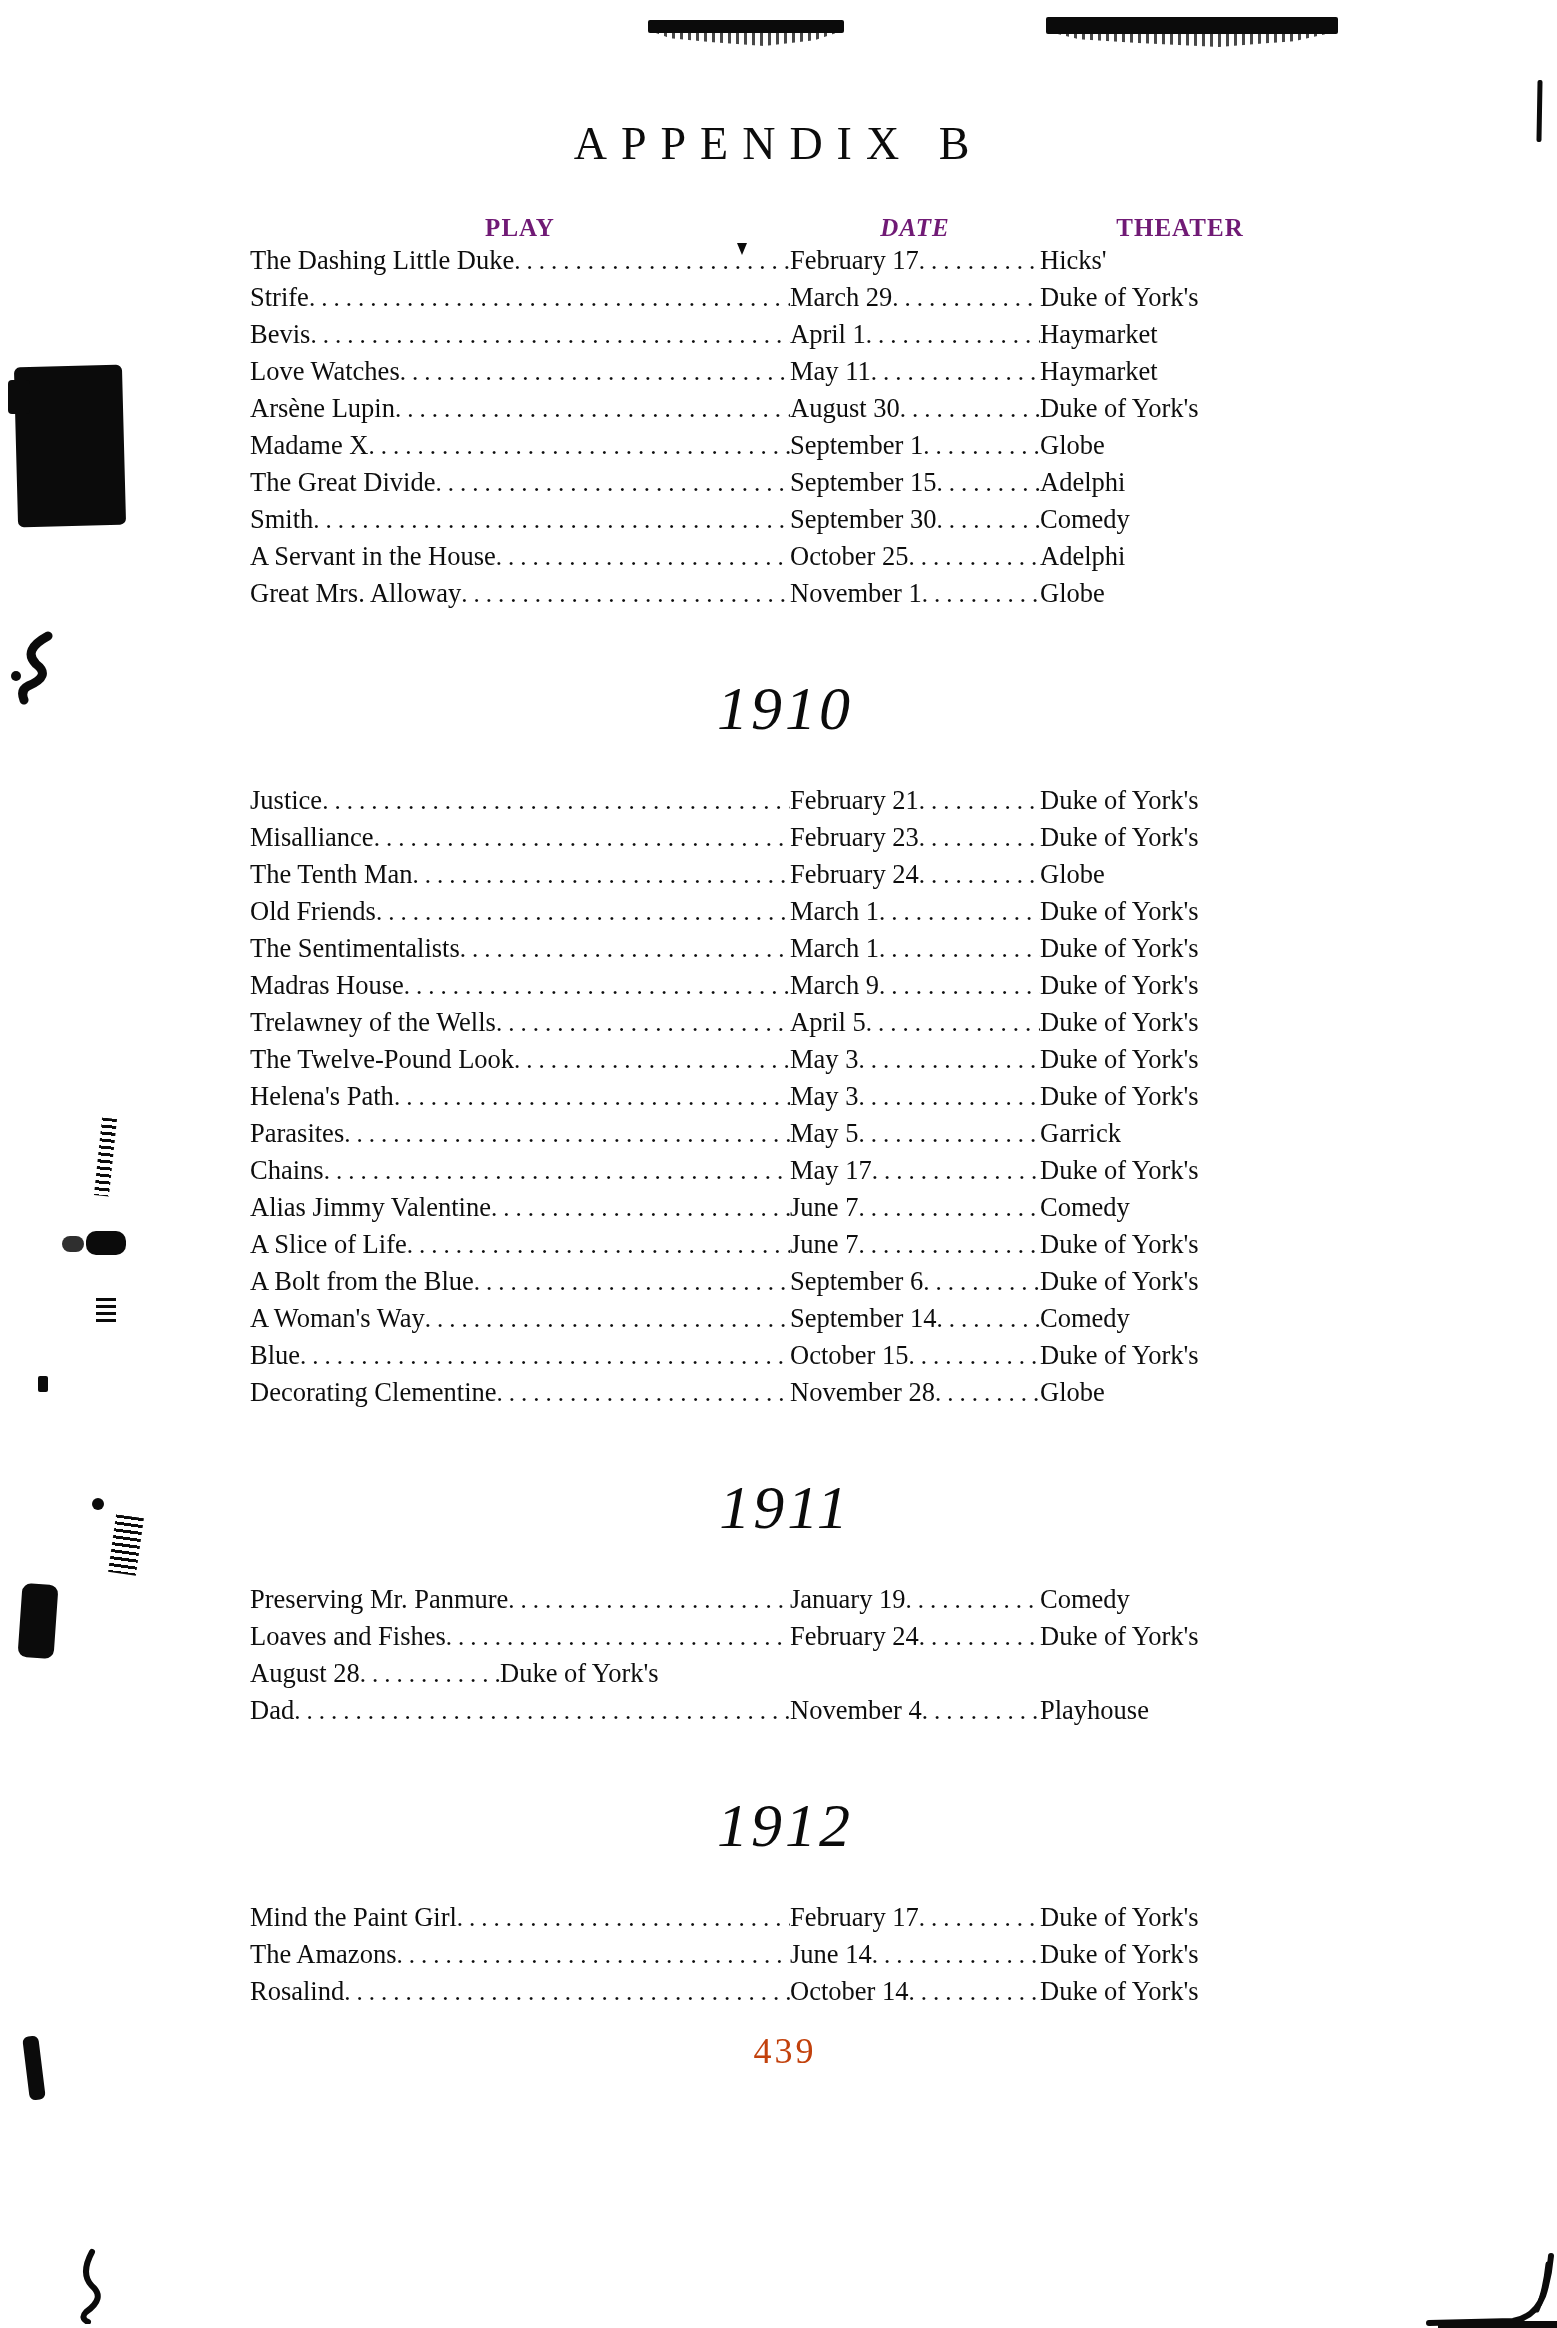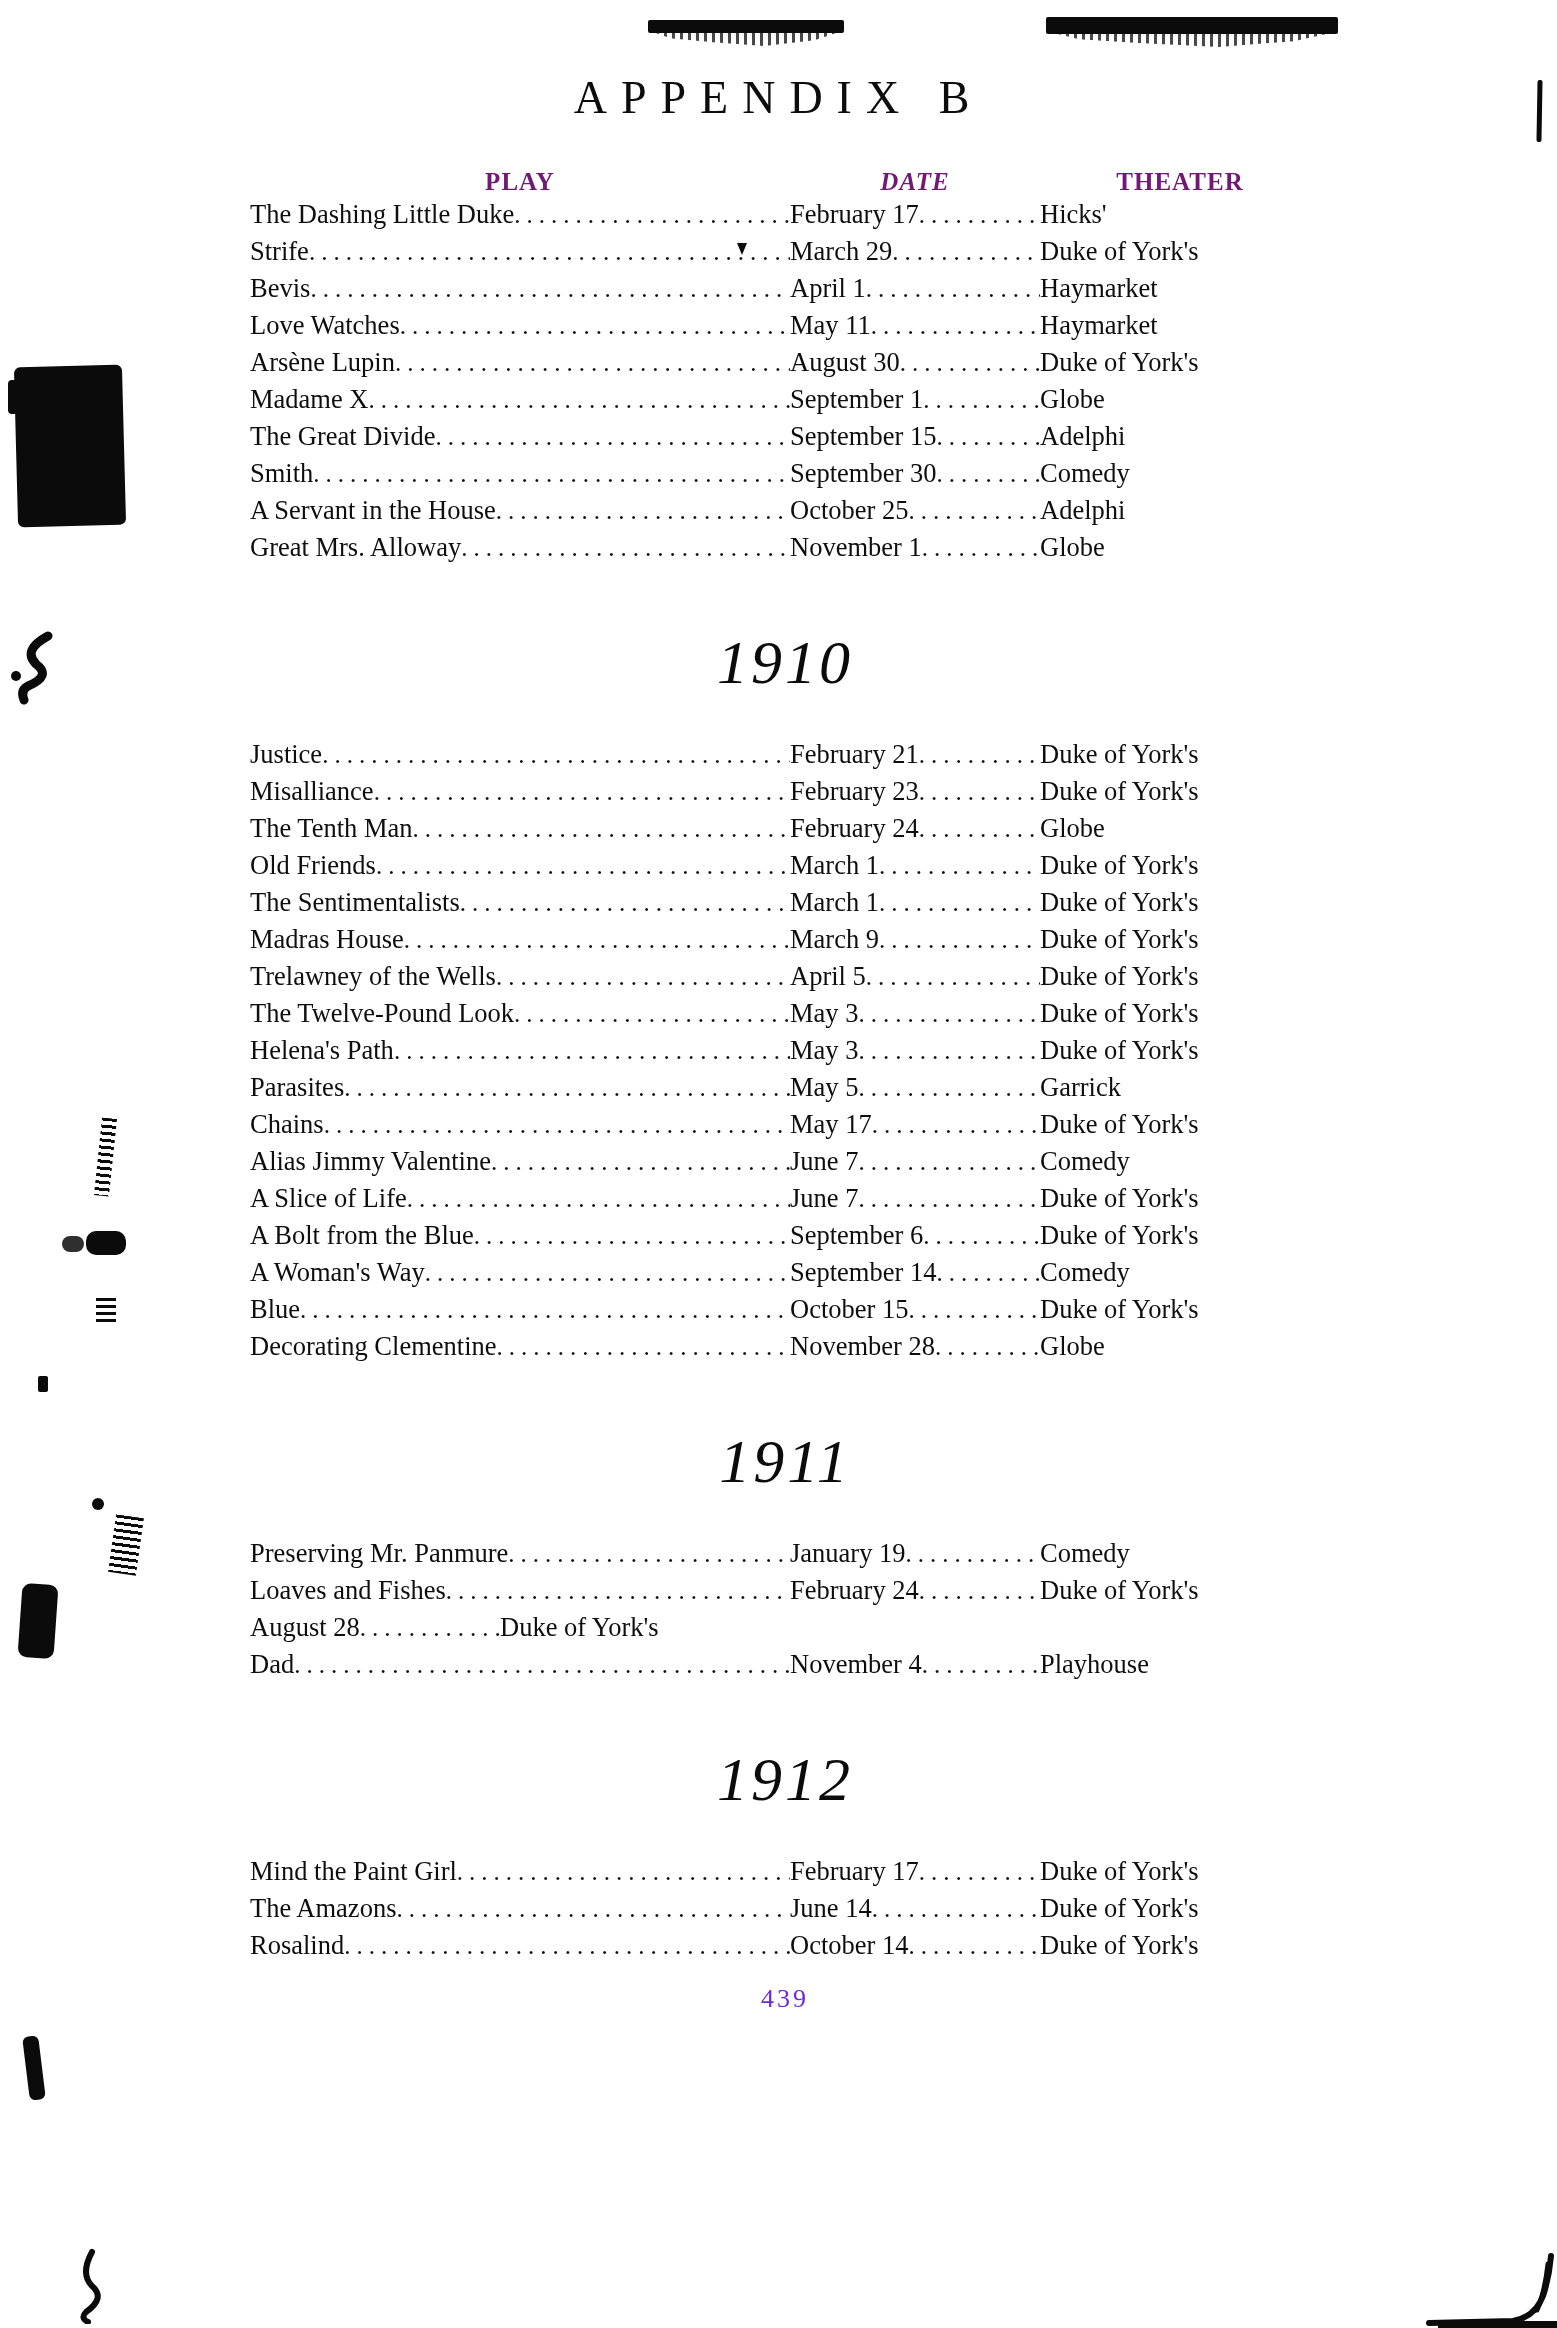--- a/index.html
+++ b/index.html
@@ -7,21 +7,21 @@
     width:1557px; height:2328px;
     background:#ffffff;
     font-family:"Liberation Serif", serif;
     color:#0e0e0e;
     position:relative;
     overflow:hidden;
   }
 
   
   .page-title {
-    margin:0; padding-top:71px;
+    margin:0; padding-top:117px;
     text-align:center;
     font-size:46px; font-weight:normal;
     letter-spacing:14px;
     color:#0c0c0c;
   }
   .content {
     margin-left:250px;
     width:1070px;
   }
   .header-row {
@@ -72,23 +72,23 @@
     font-size:62px;
     font-weight:normal;
     font-style:italic;
     letter-spacing:3px;
     color:#0b0b0b;
   }
 
   .page-number {
     text-align:center;
     margin-top:20px;
-    font-size:26px;
+    font-size:36px;
     letter-spacing:3px;
-    color:#6d28d9;
+    color:#c2410c;
   }
 
   
   .artifact { position:absolute; background:#0b0b0b; }
   .smudge { border-radius:2px; }
   .smudge::after {
     content:""; position:absolute; left:4%; right:4%; top:100%; height:13px;
     background:repeating-linear-gradient(90deg,#0b0b0b 0 3px, transparent 3px 8px);
     opacity:.75;
     clip-path:polygon(0 0,100% 0,88% 55%,60% 100%,30% 70%,8% 40%);

